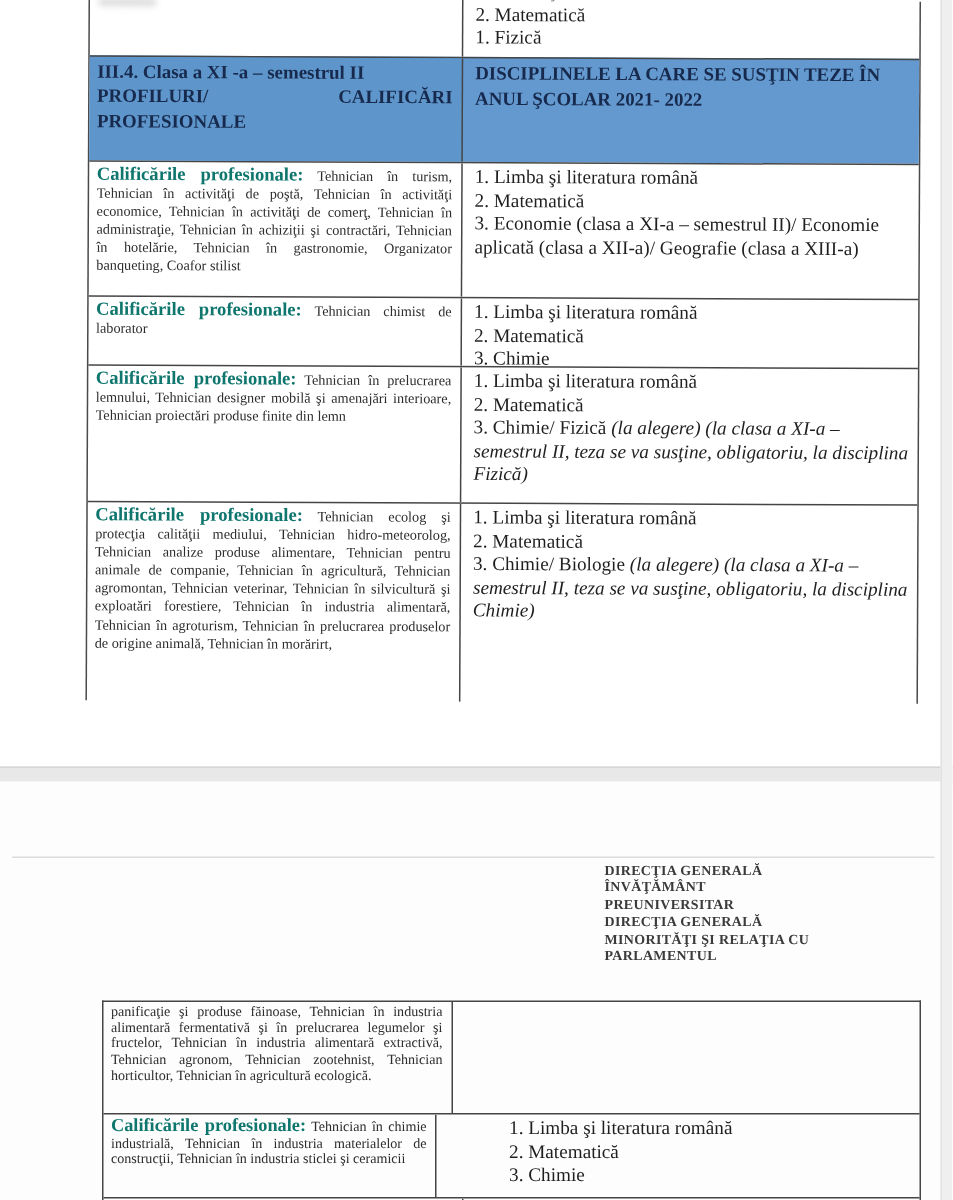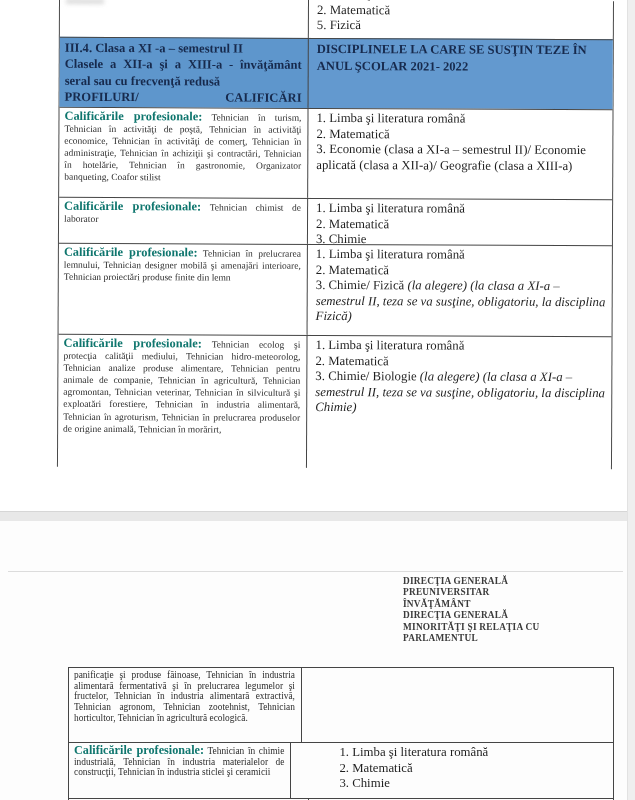--- a/index.html
+++ b/index.html
@@ -65,29 +65,28 @@
     <div class="t1">
 
       <div class="row partial">
         <div class="cell left">
           <div class="artifact"></div>
         </div>
         <div class="cell right">
           <div class="subs">
             <p class="subj"><span>1. Limba şi literatura română</span></p>
             <p class="subj"><span>2. Matematică</span></p>
-            <p class="subj"><span>5. Fizică</span></p>
+            <p class="subj"><span>1. Fizică</span></p>
           </div>
         </div>
       </div>
 
       <div class="row hdr">
         <div class="cell left">
           <p class="hdr-line">III.4. Clasa a XI -a – semestrul II</p>
-          <p class="hdr-line">Clasele a XII-a şi a XIII-a - învăţământ seral sau cu frecvenţă redusă</p>
           <p class="hdr-line">PROFILURI/ CALIFICĂRI PROFESIONALE</p>
         </div>
         <div class="cell right">
           <p class="hdr-right">DISCIPLINELE LA CARE SE SUSŢIN TEZE ÎN ANUL ŞCOLAR 2021- 2022</p>
         </div>
       </div>
 
       <div class="row r0">
         <div class="cell left">
           <p class="desc"><b>Calificările profesionale:</b> <span>Tehnician în turism, Tehnician în activităţi de poştă, Tehnician în activităţi economice, Tehnician în activităţi de comerţ, Tehnician în administraţie, Tehnician în achiziţii şi contractări, Tehnician în hotelărie, Tehnician în gastronomie, Organizator banqueting, Coafor stilist</span></p>
@@ -134,22 +133,22 @@
 
     </div>
   </section>
 
   <div class="page-sep"></div>
 
   <section class="page2">
     <div class="lh-rule"></div>
     <div class="letterhead">
       <p class="lh-line">DIRECŢIA GENERALĂ</p>
+      <p class="lh-line">ÎNVĂŢĂMÂNT</p>
       <p class="lh-line">PREUNIVERSITAR</p>
-      <p class="lh-line">ÎNVĂŢĂMÂNT</p>
       <p class="lh-line">DIRECŢIA GENERALĂ</p>
       <p class="lh-line">MINORITĂŢI ŞI RELAŢIA CU</p>
       <p class="lh-line">PARLAMENTUL</p>
     </div>
 
     <div class="t2">
       <div class="row rowA">
         <div class="cell left">
           <p class="desc">panificaţie şi produse făinoase, Tehnician în industria alimentară fermentativă şi în prelucrarea legumelor şi fructelor, Tehnician în industria alimentară extractivă, Tehnician agronom, Tehnician zootehnist, Tehnician horticultor, Tehnician în agricultură ecologică.</p>
         </div>

